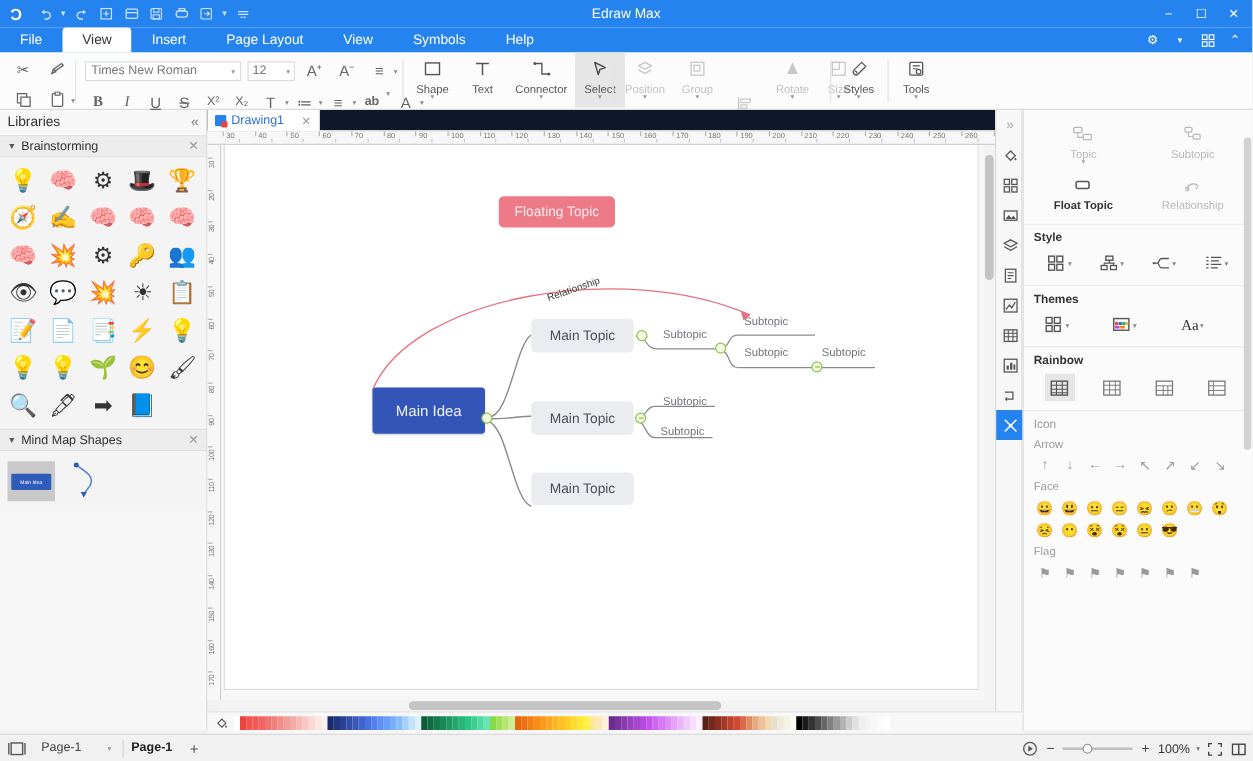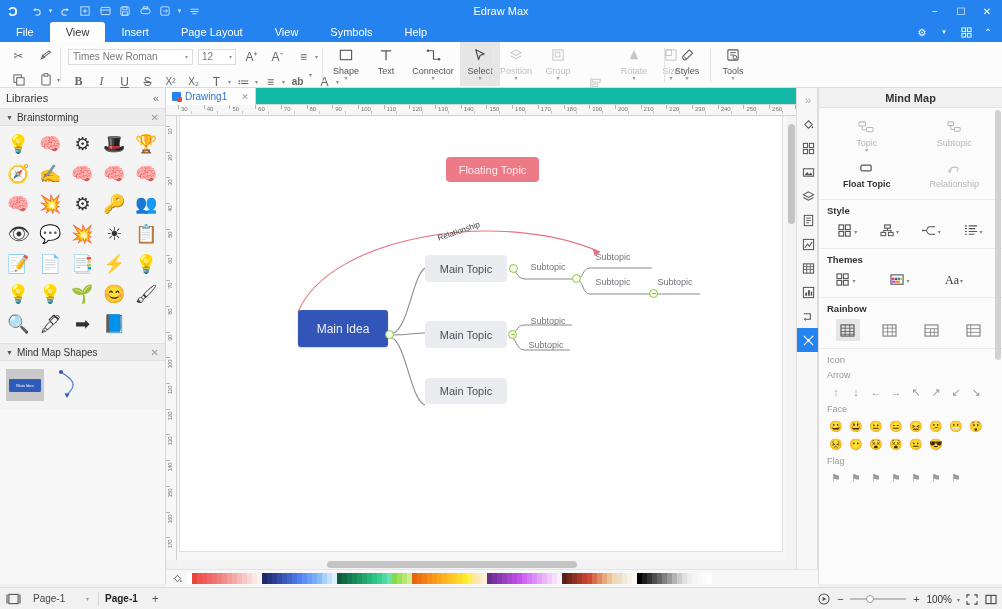--- a/index.html
+++ b/index.html
@@ -128,21 +128,21 @@
   .mm-thumb {
     width:38px; height:32px; background:#c9c9c9; display:flex; align-items:center; justify-content:center;
   }
   .mm-thumb .inner { width:32px; height:13px; background:#2f5cbb; border-radius:1px;
     color:#fff; font-size:4px; display:flex; align-items:center; justify-content:center; }
   .mm-conn { width:36px; height:34px; }
 
   
   .doctabs {
     position:absolute; left:166px; top:88px; width:630px; height:17px;
-    background:#14b8a6; border-bottom:1px solid #d8d8d8;
+    background:#0f172a; border-bottom:1px solid #d8d8d8;
   }
   .doctab {
     display:inline-flex; align-items:center; gap:4px; height:17px; padding:0 6px;
     background:#fff; font-size:10px; color:#2c6fd1; border-right:1px solid #d8d8d8;
   }
   .doctab .tico { width:9px; height:9px; background:#2583f0; border-radius:1px;
     position:relative; }
   .doctab .tico:after { content:''; position:absolute; right:-1px; bottom:-1px; width:5px; height:5px;
     background:#e8453c; border-radius:1px; }
   .doctab .x { color:#999; font-size:9px; margin-left:10px; }
@@ -801,21 +801,21 @@
 
         <path d="M329 219 C 337 219, 336 209, 344 209" fill="none" stroke="#8a8a8a" stroke-width="1"></path>
         <path d="M344 209 H 392" fill="none" stroke="#8a8a8a" stroke-width="1"></path>
         <path d="M329 221 C 337 221, 336 234, 344 234" fill="none" stroke="#8a8a8a" stroke-width="1"></path>
         <path d="M344 234 H 390" fill="none" stroke="#8a8a8a" stroke-width="1"></path>
 
         <path d="M118 196 C 150 120, 320 92, 420 136" fill="none" stroke="#e8717d" stroke-width="1.1"></path>
         <path d="M420 136 l -7.5 -3.2 l 2.3 7.5 z" fill="#e8717d"></path>
       </svg>
 
-      <div class="node node-float" style="left:219px; top:41px; width:93px; height:25px;margin-left:47px;">
+      <div class="node node-float" style="left:219px; top:41px; width:93px; height:25px;">
         <span>Floating Topic</span>
       </div>
 
       <div class="node node-main" style="left:118px; top:194px; width:90px; height:37px;">
         <span>Main Idea</span>
       </div>
       <div class="collapse-dot" style="left:205px; top:214px;"></div>
 
       <div class="node node-topic" style="left:245px; top:139px; width:82px; height:27px;">
         <span>Main Topic</span>
@@ -932,21 +932,20 @@
     </div>
     <div class="sidetool sel">
       <svg width="13" height="13" viewBox="0 0 14 14">
           <path d="M2 2l4 4M12 2l-4 4M2 12l4-4M12 12l-4-4" stroke="#fff" stroke-width="1.3"></path>
           <circle cx="7" cy="7" r="1.6" fill="#fff"></circle>
         </svg>
     </div>
   </div>
 
   <div class="rightpanel">
-    <div class="rp-title">Mind Map</div>
 
     <div class="rp-grid2">
       <div class="rp-cell dim">
         <div class="ci">
           <svg width="17" height="15" viewBox="0 0 18 16">
               <rect x="1" y="2" width="7" height="4.5" rx="1" fill="none" stroke="#b8b8b8" stroke-width="1.1"></rect>
               <rect x="9" y="8" width="7" height="4.5" rx="1" fill="none" stroke="#b8b8b8" stroke-width="1.1"></rect>
               <path d="M4.5 6.5v4h4.5" fill="none" stroke="#b8b8b8" stroke-width="1"></path>
             </svg>
         </div>

